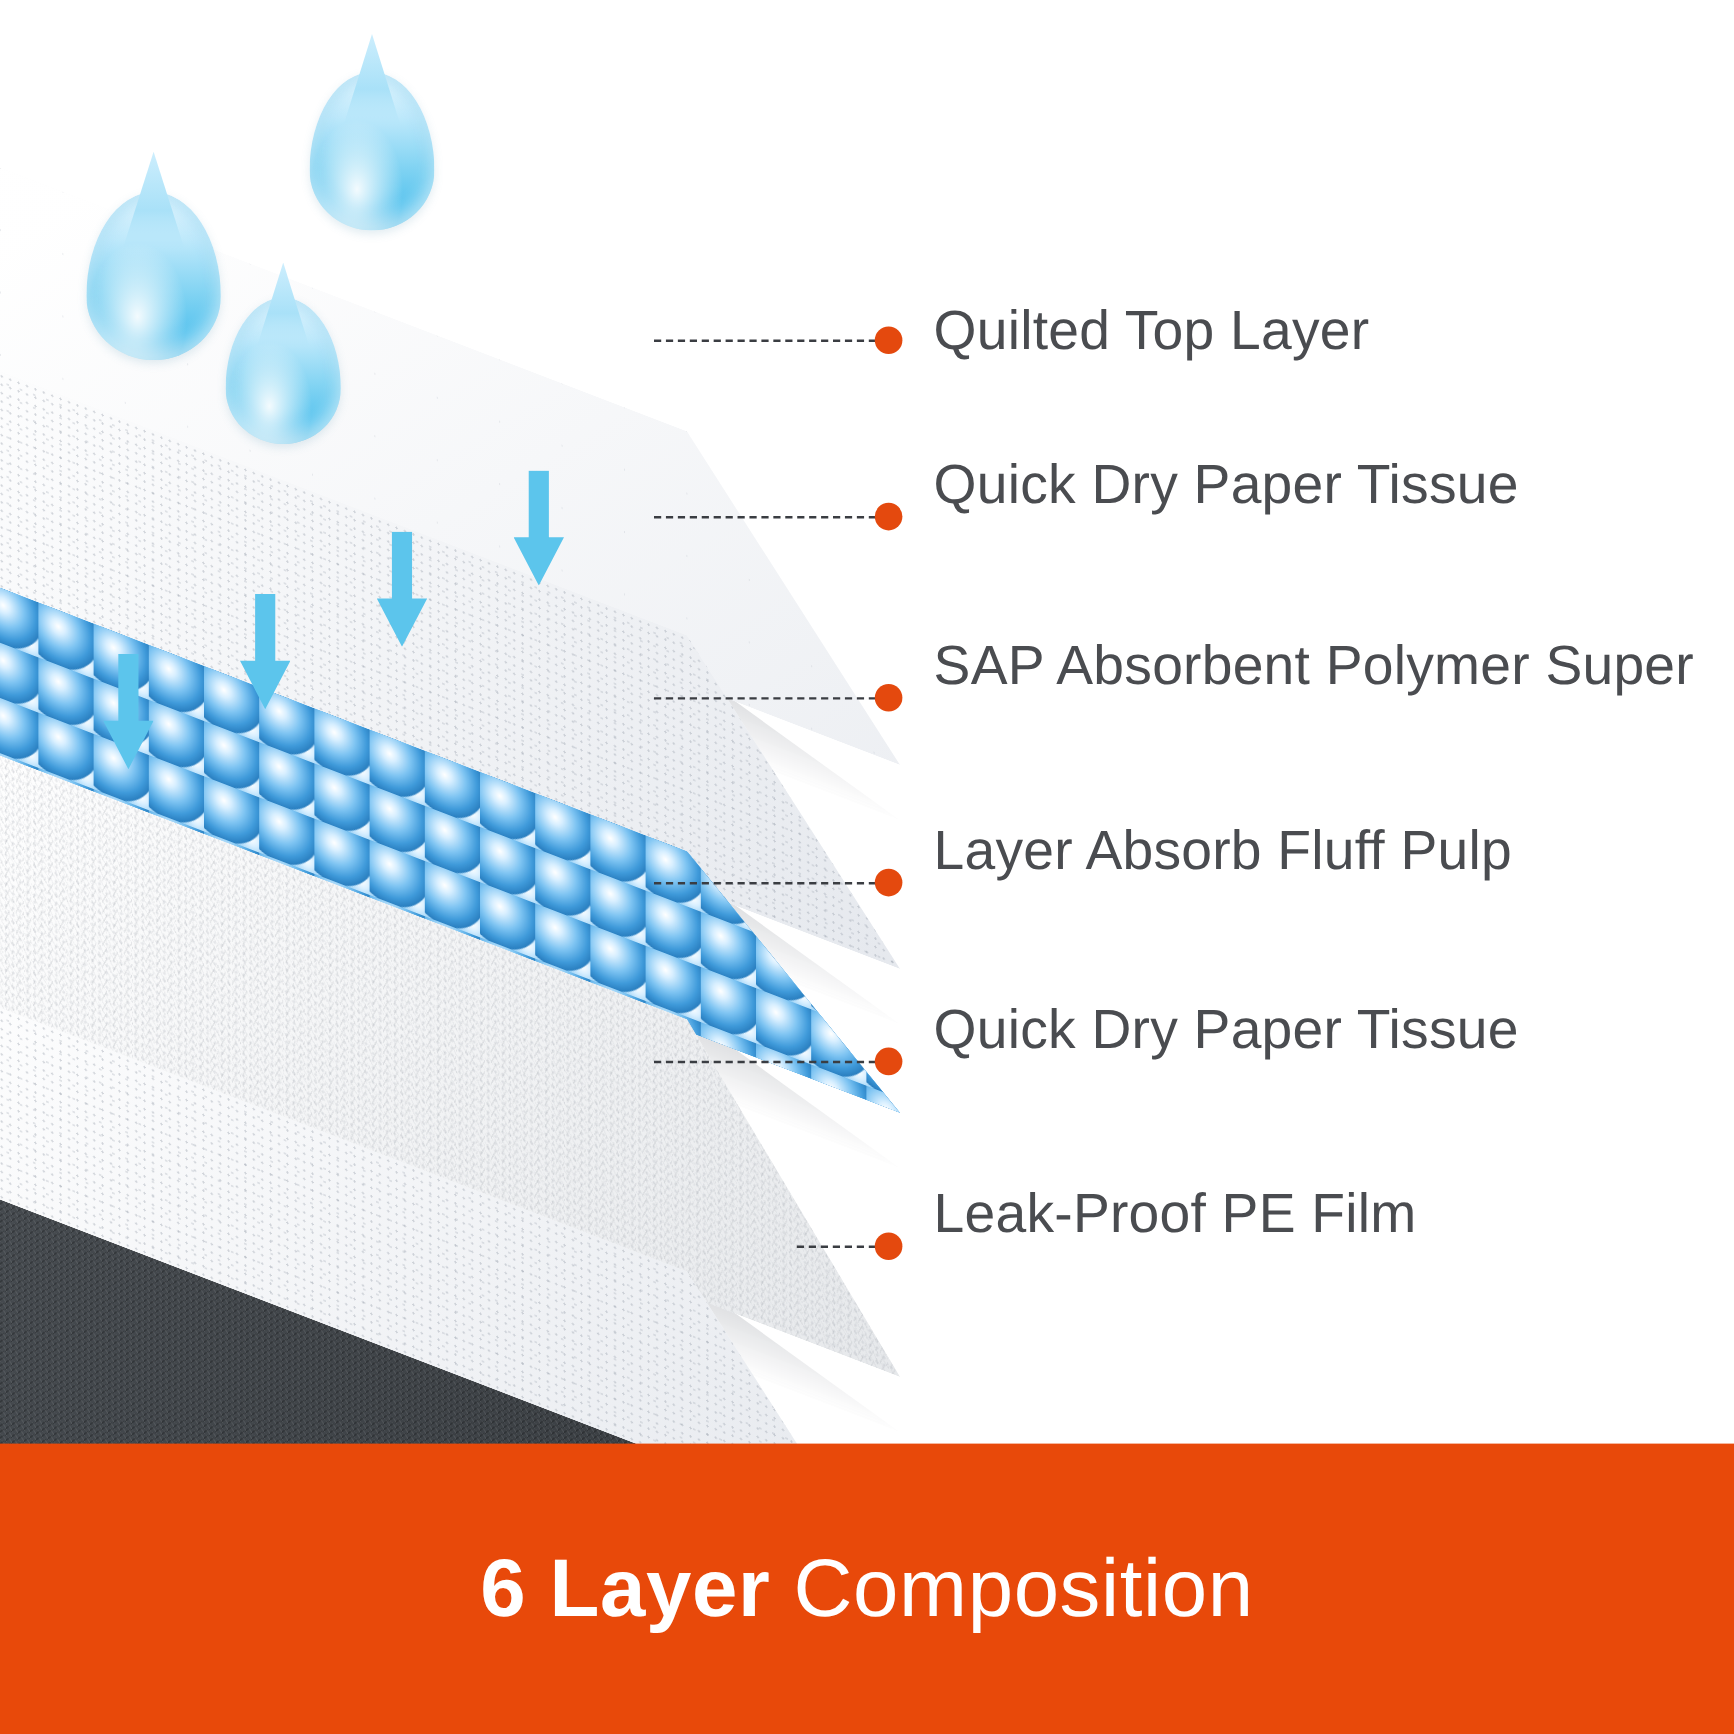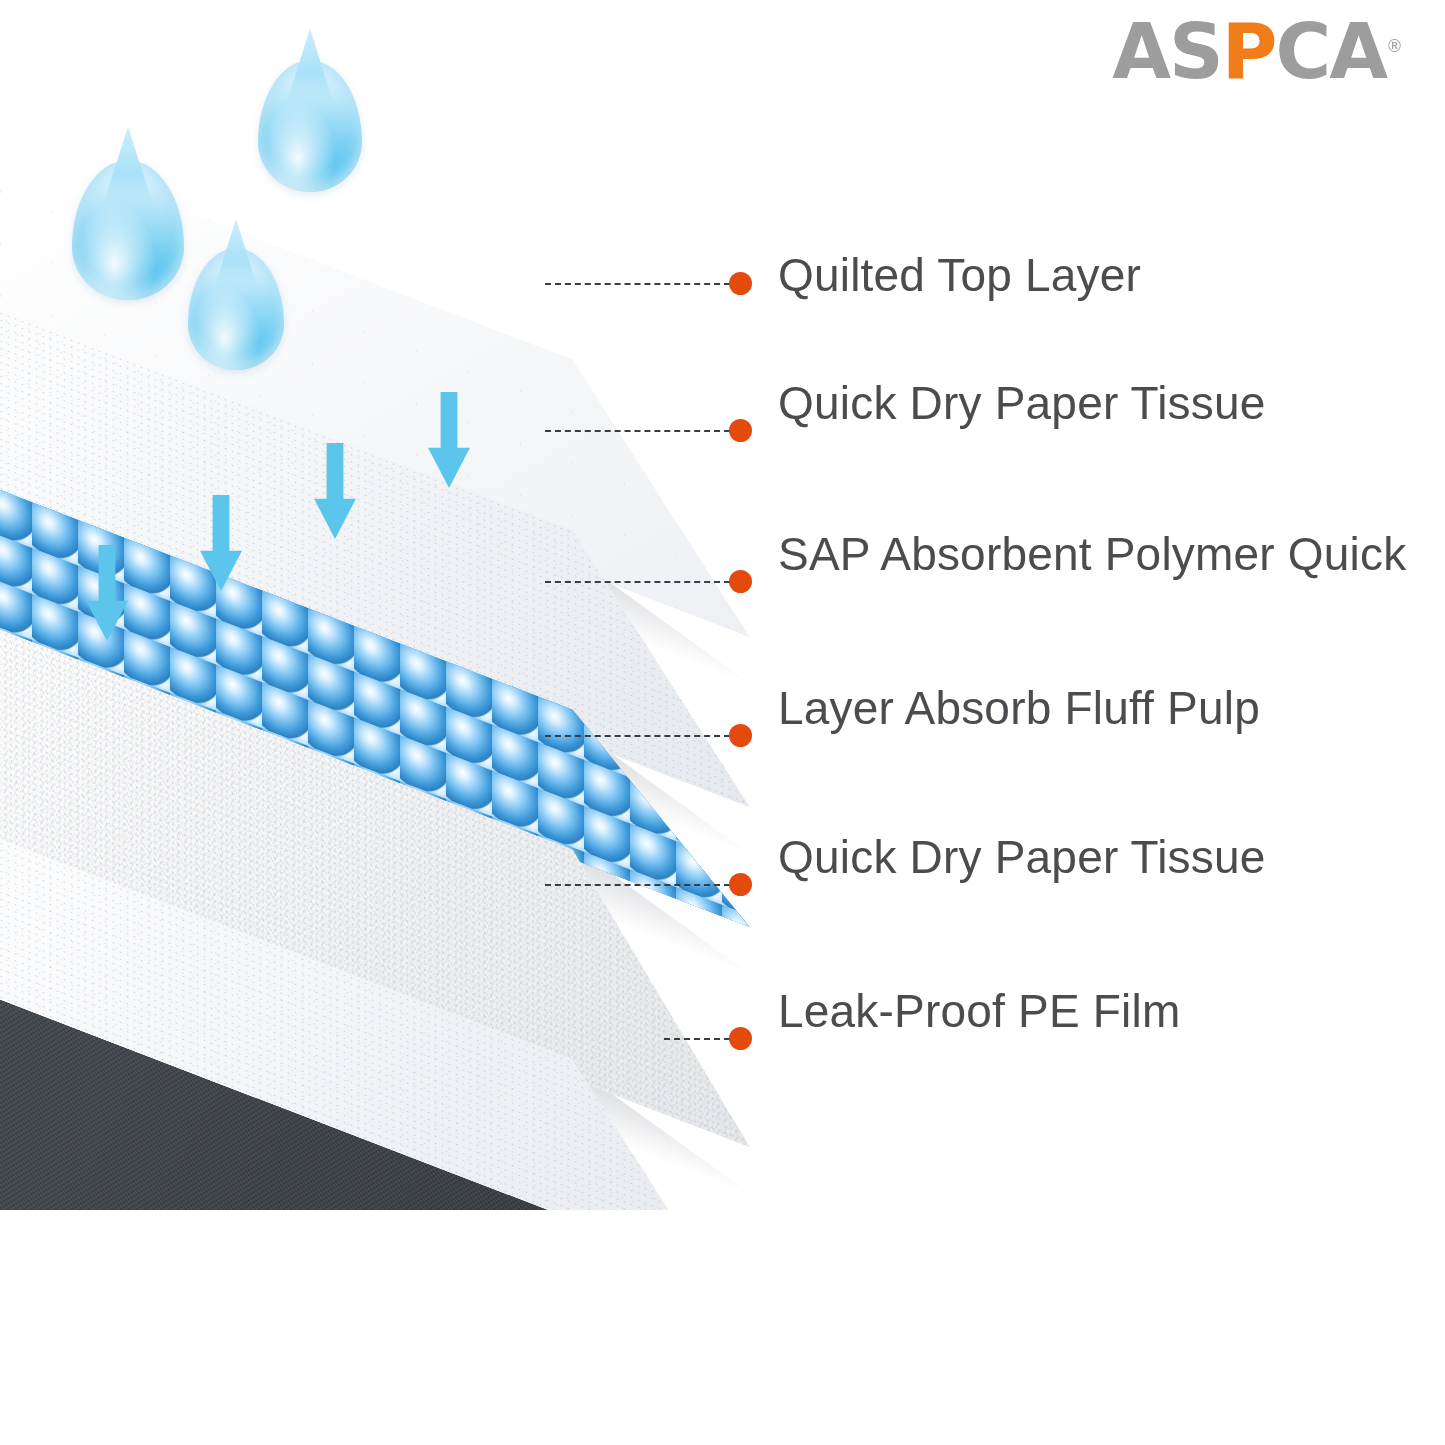--- a/index.html
+++ b/index.html
@@ -217,23 +217,20 @@
     font-family: "Liberation Sans", sans-serif;
   }
   #banner-text .bold { font-weight: bold; }
   #banner-text .thin { font-weight: 400; }
 </style>
 </head>
 <body>
 
 <div id="canvas">
 
-  <div id="logo">
-    <span class="g">AS</span><span class="o">P</span><span class="g">CA</span><span class="reg">®</span>
-  </div>
 
   <div id="stack">
 
     <div class="sheet" style="top:-60px; transform: skewY(21deg);">
       <div class="shadow"></div>
       <div class="face tex-quilt"></div>
     </div>
 
     <div class="sheet" style="top:110px; transform: skewY(21deg);">
       <div class="shadow"></div>
@@ -291,35 +288,41 @@
 
   <div class="callout" style="top:430px;">
     <span class="lead" style="left:545px; width:185px;"></span>
     <span class="dot" style="left:729px;"></span>
     <span class="ltext" style="left:778px;">Quick Dry Paper Tissue</span>
   </div>
 
   <div class="callout" style="top:581px;">
     <span class="lead" style="left:545px; width:185px;"></span>
     <span class="dot" style="left:729px;"></span>
-    <span class="ltext" style="left:778px;">SAP Absorbent Polymer Quick</span>
+    <span class="ltext" style="left:778px;">SAP Absorbent Polymer Super</span>
   </div>
 
   <div class="callout" style="top:735px;">
     <span class="lead" style="left:545px; width:185px;"></span>
     <span class="dot" style="left:729px;"></span>
     <span class="ltext" style="left:778px;">Layer Absorb Fluff Pulp</span>
   </div>
 
   <div class="callout" style="top:884px;">
     <span class="lead" style="left:545px; width:185px;"></span>
     <span class="dot" style="left:729px;"></span>
     <span class="ltext" style="left:778px;">Quick Dry Paper Tissue</span>
   </div>
 
   <div class="callout" style="top:1038px;">
     <span class="lead" style="left:664px; width:66px;"></span>
     <span class="dot" style="left:729px;"></span>
     <span class="ltext" style="left:778px;">Leak-Proof PE Film</span>
   </div>
 
+  <div id="banner">
+    <div id="banner-text">
+      <span class="bold">6 Layer</span>
+      <span class="thin">Composition</span>
+    </div>
+  </div>
 
 </div>
 
 </body></html>

